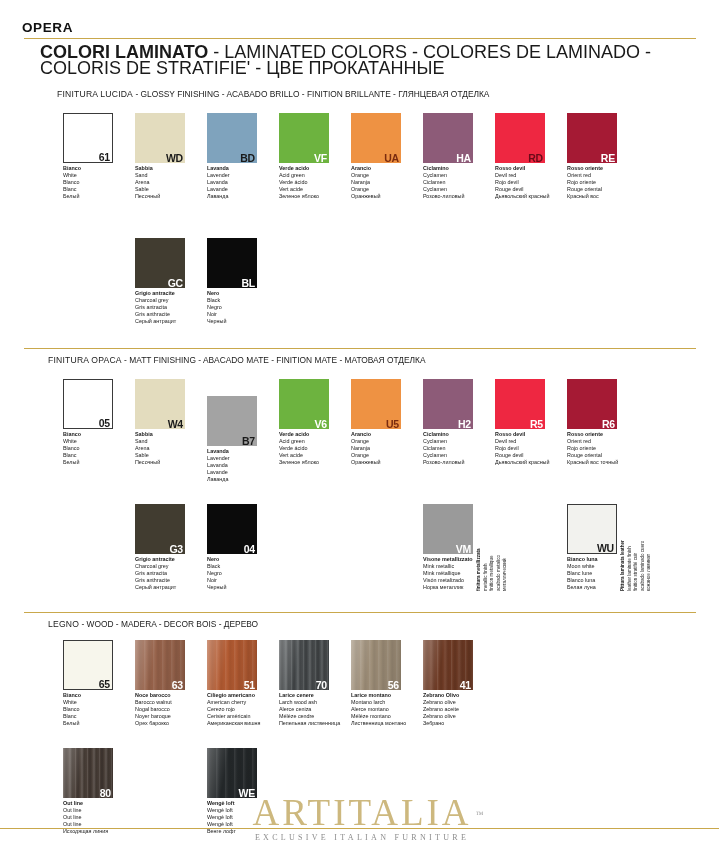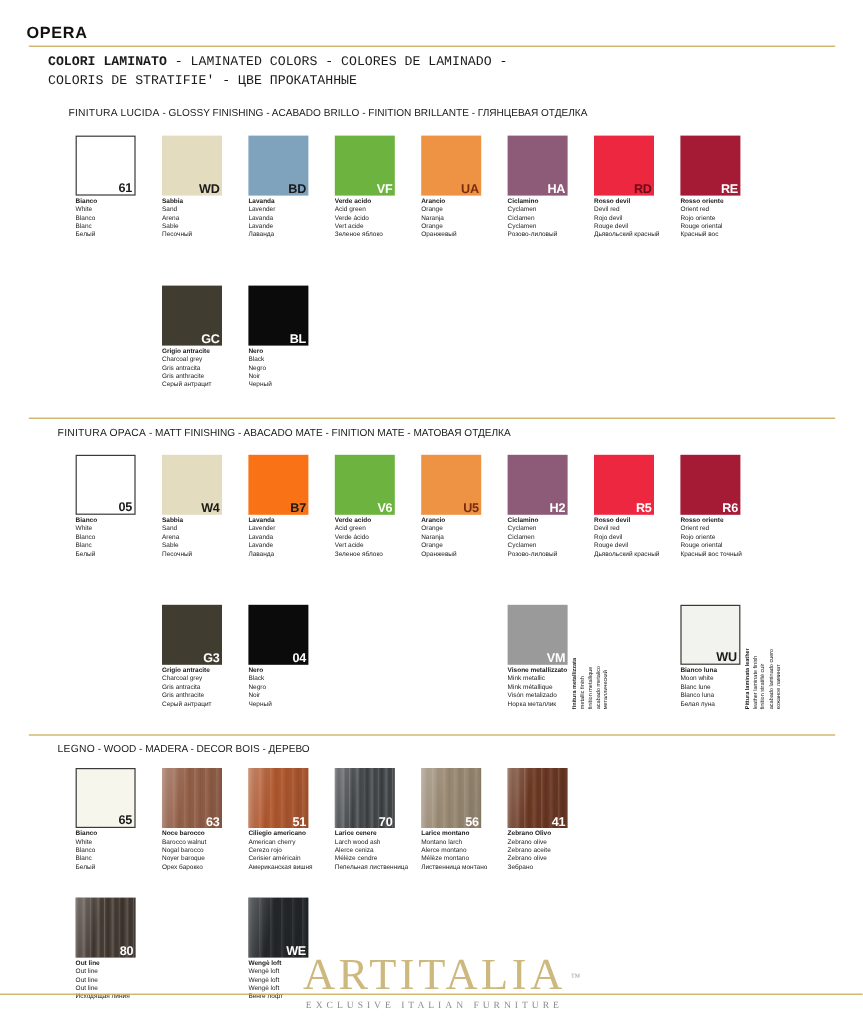--- a/index.html
+++ b/index.html
@@ -35,24 +35,23 @@
   #rule-mid-1    { left: 24px;  top: 348px; width: 672px; }
   #rule-mid-2    { left: 24px;  top: 612px; width: 672px; }
   #rule-bottom   { left: 0px;   top: 828px; width: 719px; }
 
   
   #laminate-heading {
     position: absolute;
     left: 40px;
     top: 44px;
     width: 640px;
-    font-size: 11px;
+    font-size: 18px;
     line-height: 16px;
     color: #1a1a1a;
-    font-family: Liberation Mono, monospace;
   }
   #laminate-heading .lead { font-weight: bold; }
 
   
   .finish-head {
     position: absolute;
     font-size: 8.4px;
     color: #1a1a1a;
     white-space: nowrap;
   }
@@ -355,21 +354,21 @@
       </div>
       <div class="labels">
         <div class="l0">Sabbia</div>
         <div>Sand</div>
         <div>Arena</div>
         <div>Sable</div>
         <div>Песочный</div>
       </div>
     </div>
     <div class="swatch" style="left: 207px; top: 379px;">
-      <div class="chip" style="background: #f97316;">
+      <div class="chip" style="background: #a3a3a3; margin-top: 17px;">
         <div class="code" style="color: rgb(26, 26, 26);">B7</div>
       </div>
       <div class="labels">
         <div class="l0">Lavanda</div>
         <div>Lavender</div>
         <div>Lavanda</div>
         <div>Lavande</div>
         <div>Лаванда</div>
       </div>
     </div>

